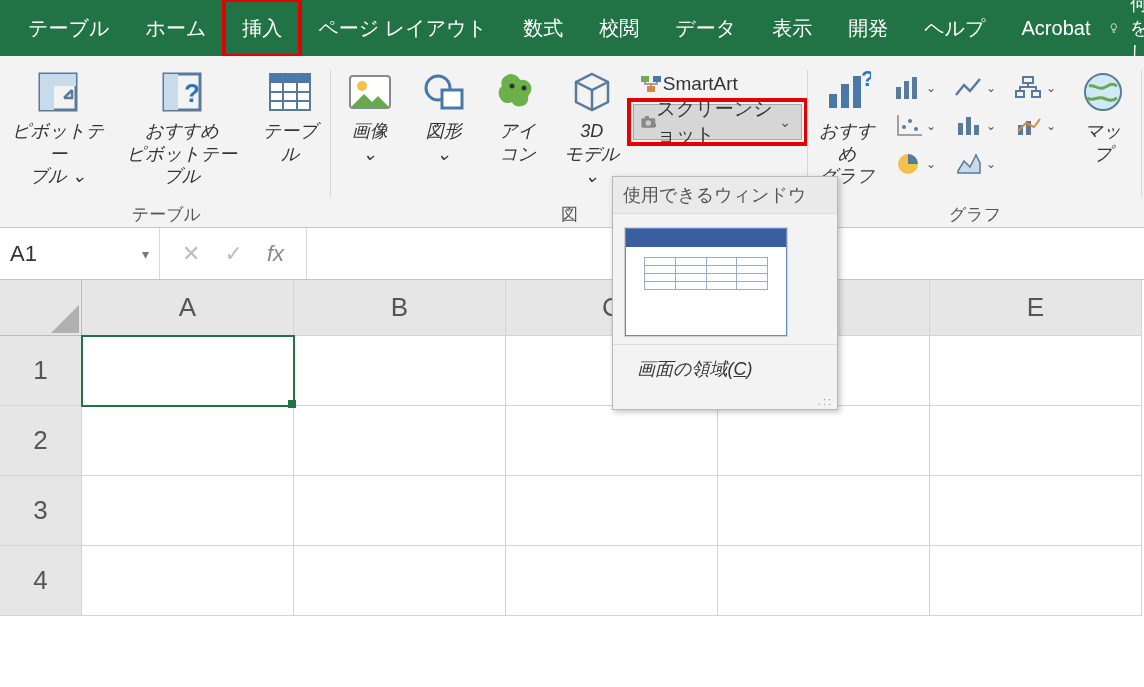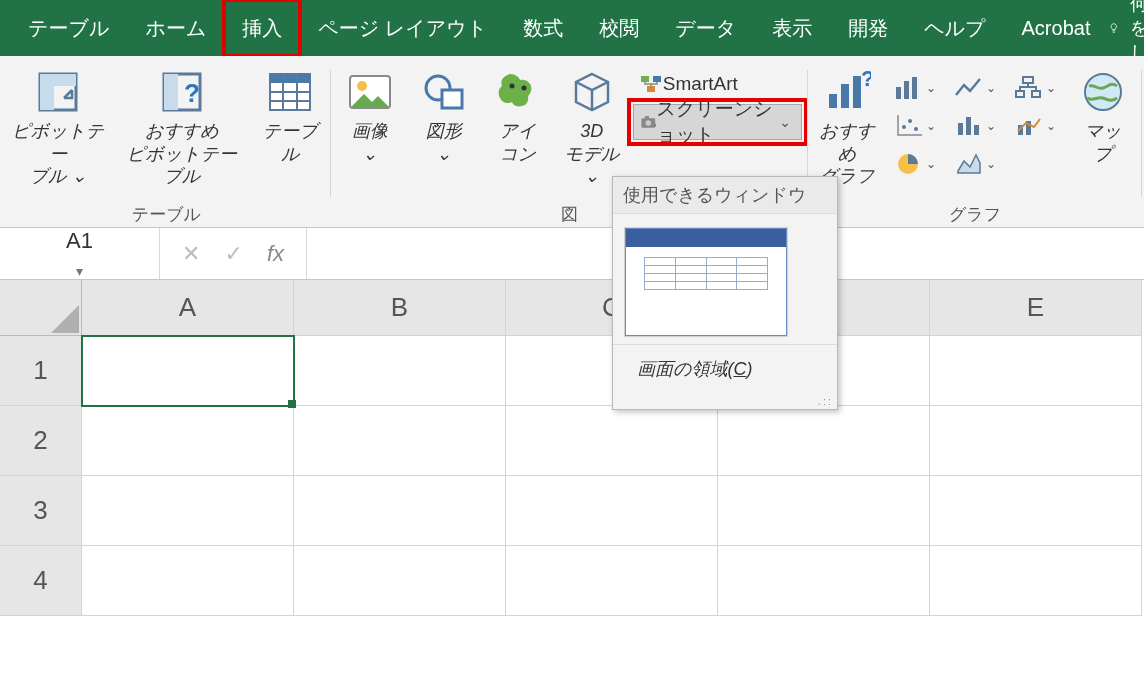--- a/index.html
+++ b/index.html
@@ -66,21 +66,20 @@
 
   
   .fbar {
     height: 52px; background: #fff; border-bottom: 1px solid #c6c6c6;
     display: flex; align-items: center;
   }
   .namebox {
     width: 160px; height: 100%; border-right: 1px solid #d8d8d8;
     display: flex; align-items: center; padding: 0 10px; font-size: 22px;
     justify-content: space-between;
-    flex-direction: column;
   }
   .namebox .dd { color: #777; font-size: 14px; }
   .fx-controls { display: flex; align-items: center; gap: 24px; padding: 0 22px; color: #bcbcbc; font-size: 22px; }
   .fx { font-style: italic; color: #888; }
   .formula-input { flex: 1; height: 100%; border-left: 1px solid #d8d8d8; }
 
   
   .sheet { display: grid; grid-template-columns: 82px repeat(5, 212px); }
   .hdr, .rowhdr, .cell {
     border-right: 1px solid #d4d4d4; border-bottom: 1px solid #d4d4d4;

